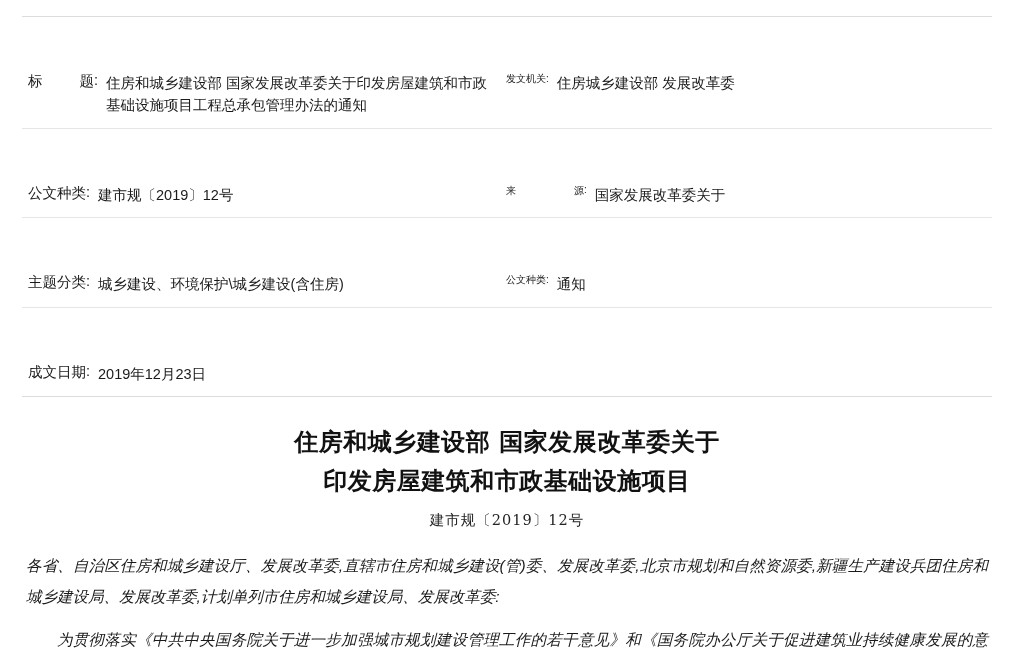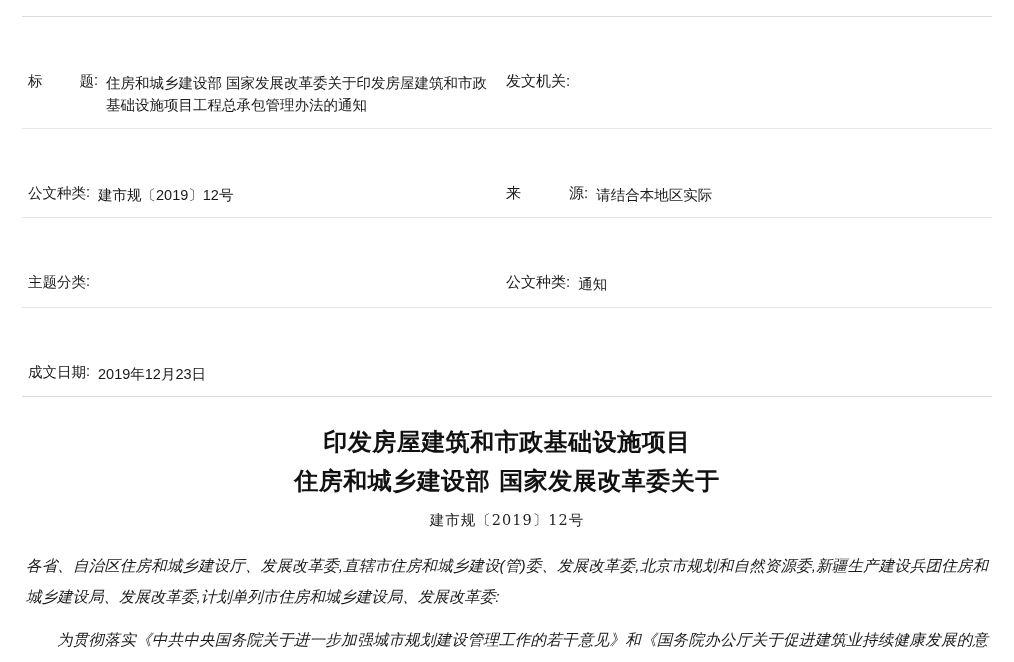--- a/index.html
+++ b/index.html
@@ -69,21 +69,21 @@
   .meta-value {
     font-size: 14.5px;
     color: #1a1a1a;
     line-height: 1.55;
     margin-left: 8px;
   }
   .meta-value.wrap {
     max-width: 390px;
   }
   .meta-label-right {
-    font-size: 15px;
+    font-size: 10px;
     white-space: nowrap;
     flex: none;
   }
   .meta-label-right.spread {
     display: inline-block;
     width: 78px;
     text-align: justify;
     text-align-last: justify;
   }
 
@@ -143,61 +143,63 @@
   <div class="meta-table">
 
     <div class="meta-row">
       <div class="meta-cell left">
         <span class="meta-label spread-2">标题</span>
         <span class="meta-label plain">:</span>
         <span class="meta-value wrap">住房和城乡建设部 国家发展改革委关于印发房屋建筑和市政基础设施项目工程总承包管理办法的通知</span>
       </div>
       <div class="meta-cell right">
         <span class="meta-label-right">发文机关:</span>
+        <span class="meta-value">住房城乡建设部 发展改革委</span>
       </div>
     </div>
 
     <div class="meta-row">
       <div class="meta-cell left">
         <span class="meta-label plain">公文种类</span>
         <span class="meta-label plain">:</span>
         <span class="meta-value">建市规〔2019〕12号</span>
       </div>
       <div class="meta-cell right">
         <span class="meta-label-right spread">来源</span>
         <span class="meta-label-right">:</span>
-        <span class="meta-value">请结合本地区实际</span>
+        <span class="meta-value">国家发展改革委关于</span>
       </div>
     </div>
 
     <div class="meta-row">
       <div class="meta-cell left">
         <span class="meta-label plain">主题分类</span>
         <span class="meta-label plain">:</span>
+        <span class="meta-value">城乡建设、环境保护\城乡建设(含住房)</span>
       </div>
       <div class="meta-cell right">
         <span class="meta-label-right">公文种类:</span>
         <span class="meta-value">通知</span>
       </div>
     </div>
 
     <div class="meta-row">
       <div class="meta-cell left">
         <span class="meta-label plain">成文日期</span>
         <span class="meta-label plain">:</span>
         <span class="meta-value">2019年12月23日</span>
       </div>
       <div class="meta-cell right"></div>
     </div>
 
   </div>
 
   <div class="title-block">
+    <div class="doc-title">住房和城乡建设部 国家发展改革委关于</div>
     <div class="doc-title">印发房屋建筑和市政基础设施项目</div>
-    <div class="doc-title">住房和城乡建设部 国家发展改革委关于</div>
     <div class="doc-number">建市规〔2019〕12号</div>
   </div>
 
   <div class="body-block">
     <p class="body-para">各省、自治区住房和城乡建设厅、发展改革委,直辖市住房和城乡建设(管)委、发展改革委,北京市规划和自然资源委,新疆生产建设兵团住房和城乡建设局、发展改革委,计划单列市住房和城乡建设局、发展改革委:</p>
     <p class="body-para indent">为贯彻落实《中共中央国务院关于进一步加强城市规划建设管理工作的若干意见》和《国务院办公厅关于促进建筑业持续健康发展的意见》(国办发〔2017〕19号),住房和城乡建设部、国家发展改革委制定了《房屋建筑和市政基础设施项目工程总承包管理办法》。现印发给你们,请结合本地区实际,认真贯彻执行。</p>
   </div>
 
   <div class="sign-block">
     <div>新疆生产建设兵团住房和城乡建设局</div>

